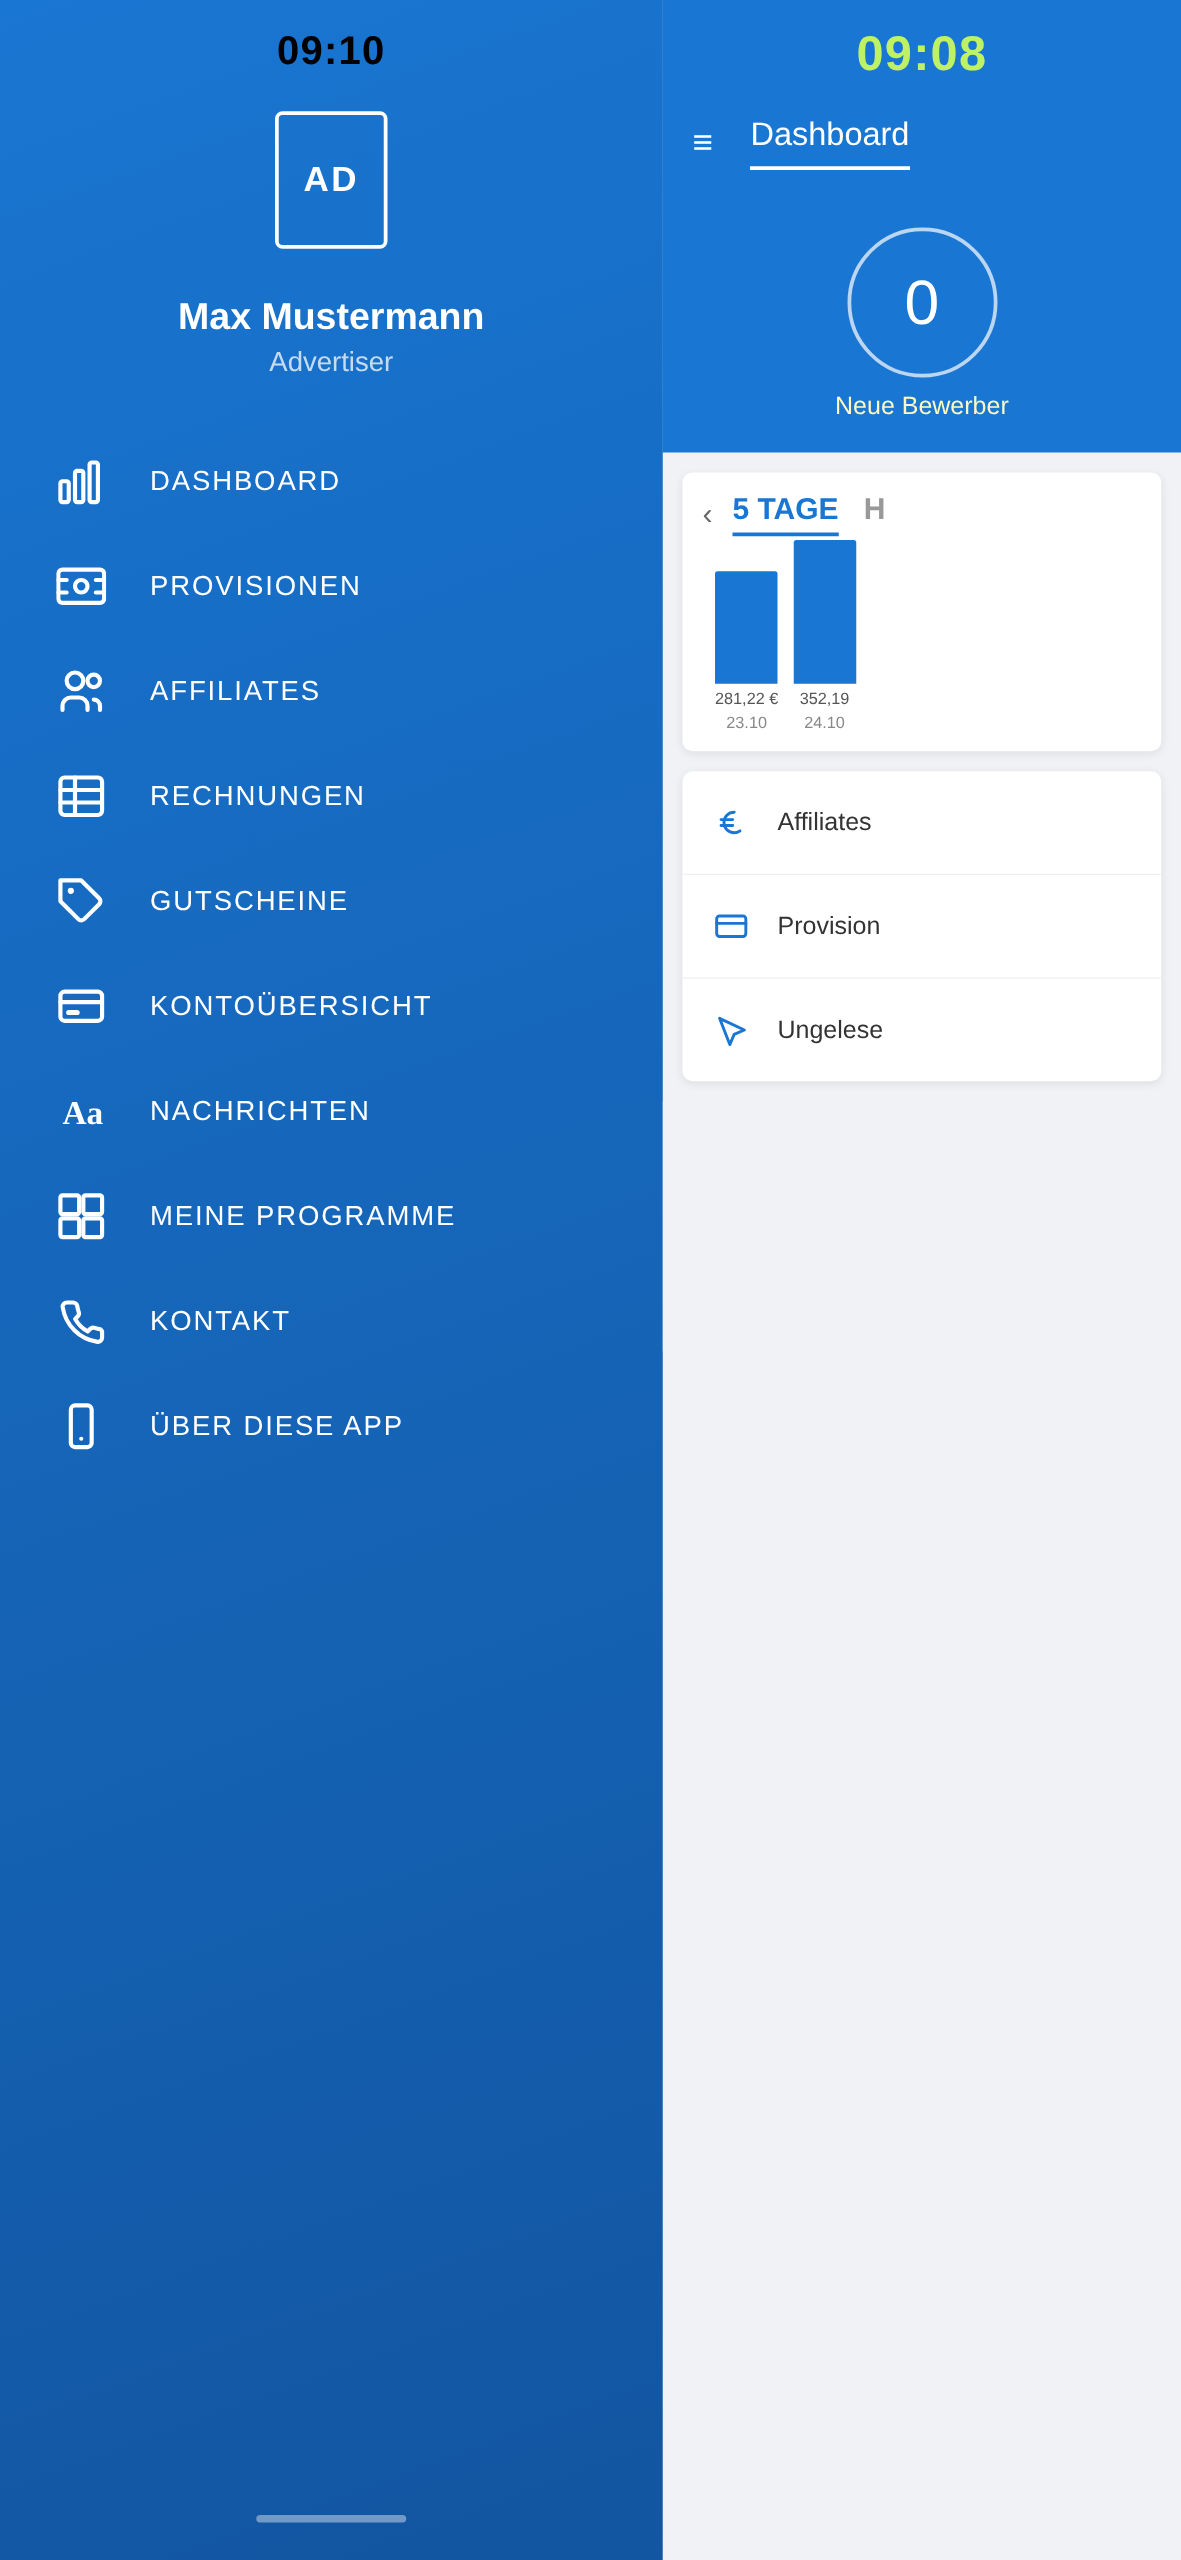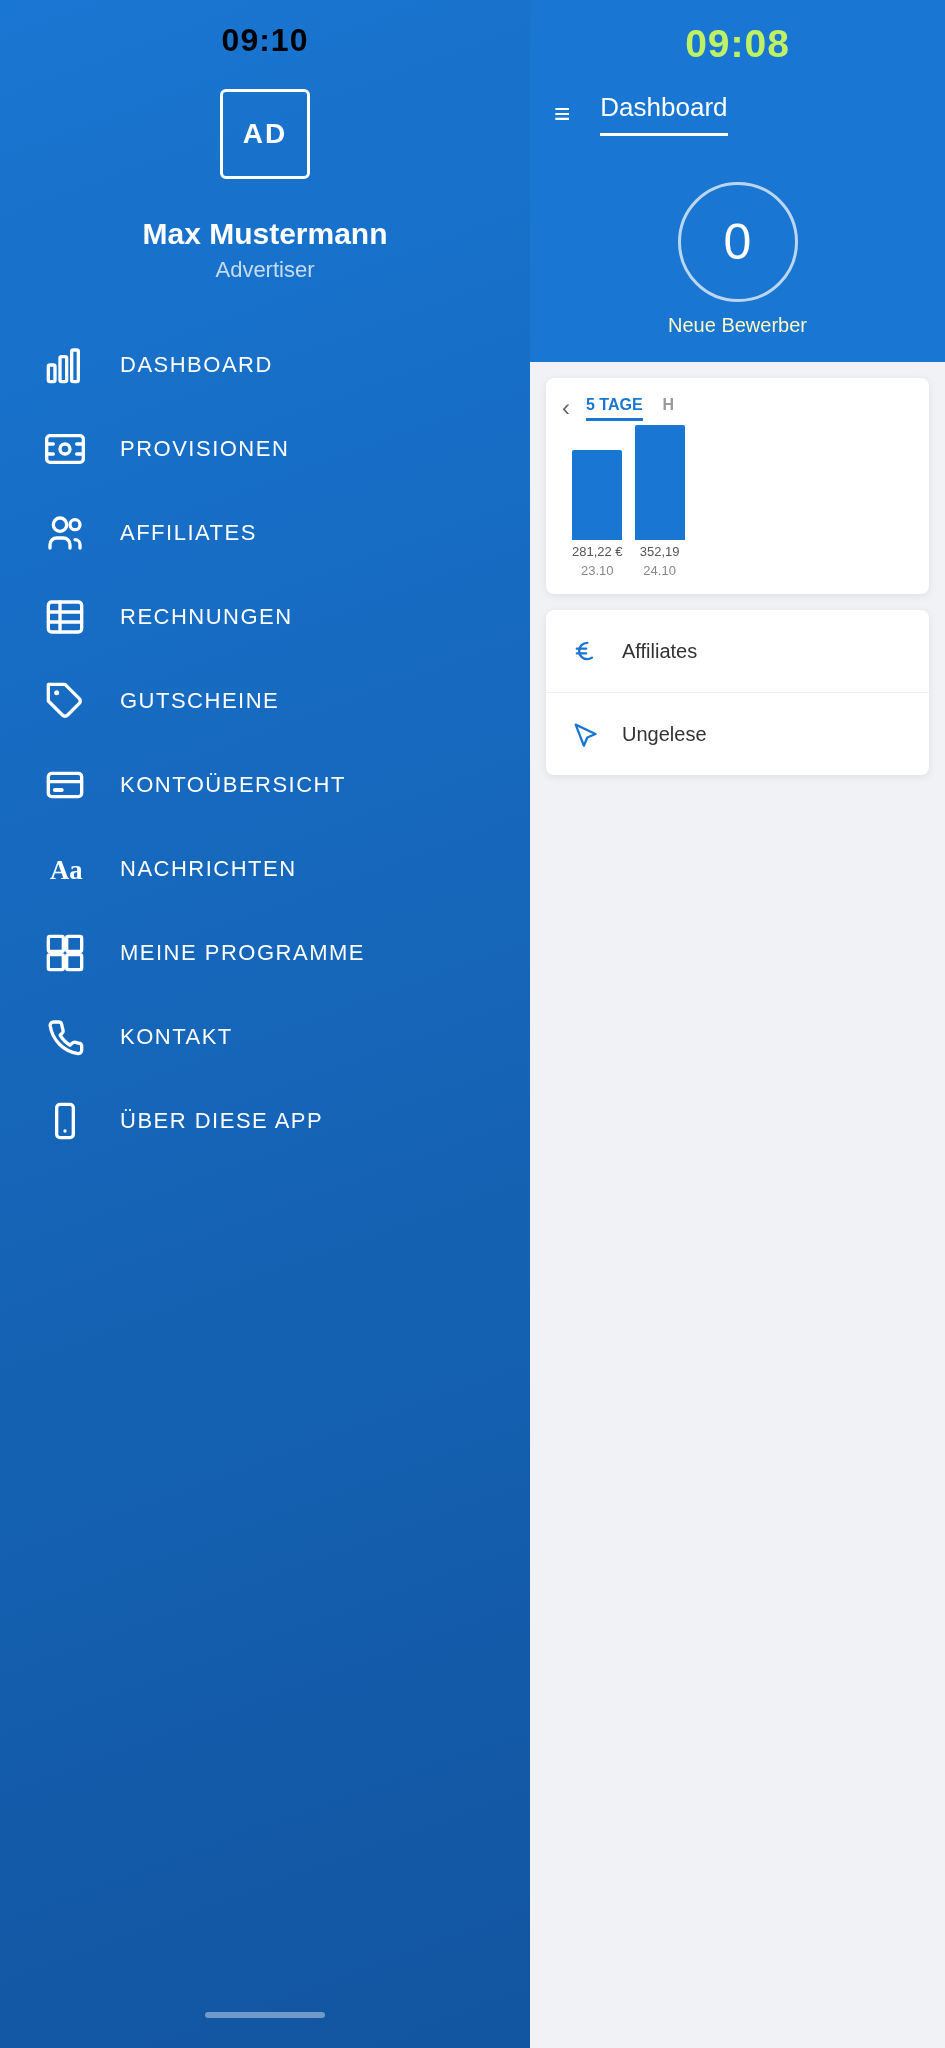--- a/index.html
+++ b/index.html
@@ -40,21 +40,21 @@
     .sidebar-profile {
       width: 100%;
       display: flex;
       flex-direction: column;
       align-items: center;
       padding: 20px 0 40px;
     }
 
     .avatar-box {
       width: 90px;
-      height: 90px;
+      height: 110px;
       border: 3px solid #fff;
       border-radius: 6px;
       display: flex;
       align-items: center;
       justify-content: center;
       margin-bottom: 18px;
     }
 
     .avatar-text {
       color: #fff;
@@ -214,21 +214,21 @@
       cursor: pointer;
       margin-right: 16px;
     }
 
     .chart-tabs {
       display: flex;
       gap: 20px;
     }
 
     .chart-tab {
-      font-size: 16px;
+      font-size: 24px;
       font-weight: 600;
       color: #1976d2;
       border-bottom: 3px solid #1976d2;
       padding-bottom: 4px;
       cursor: pointer;
     }
 
     .chart-tab.inactive {
       color: #999;
       border-bottom: none;
@@ -499,20 +499,29 @@
     <div class="stat-item">
       <div class="stat-icon">
         <svg width="28" height="28" viewBox="0 0 24 24" fill="none" stroke="#1976d2" stroke-width="2" stroke-linecap="round" stroke-linejoin="round">
           <path d="M14 5C10 5 7 8 7 12s3 7 7 7c1.5 0 2.9-.5 4-1.3"></path>
             <path d="M5 10h8M5 14h8"></path>
         </svg>
       </div>
       <span class="stat-label">Affiliates</span>
     </div>
 
+    <div class="stat-item">
+      <div class="stat-icon">
+        <svg width="28" height="28" viewBox="0 0 24 24" fill="none" stroke="#1976d2" stroke-width="2" stroke-linecap="round" stroke-linejoin="round">
+          <rect x="2" y="5" width="20" height="14" rx="2"></rect>
+            <line x1="2" y1="10" x2="22" y2="10"></line>
+        </svg>
+      </div>
+      <span class="stat-label">Provision</span>
+    </div>
 
     <div class="stat-item">
       <div class="stat-icon">
         <svg width="28" height="28" viewBox="0 0 24 24" fill="none" stroke="#1976d2" stroke-width="2" stroke-linecap="round" stroke-linejoin="round">
           <path d="M4 4l7 18 3-7 7-3L4 4z"></path>
         </svg>
       </div>
       <span class="stat-label">Ungelese</span>
     </div>
 

